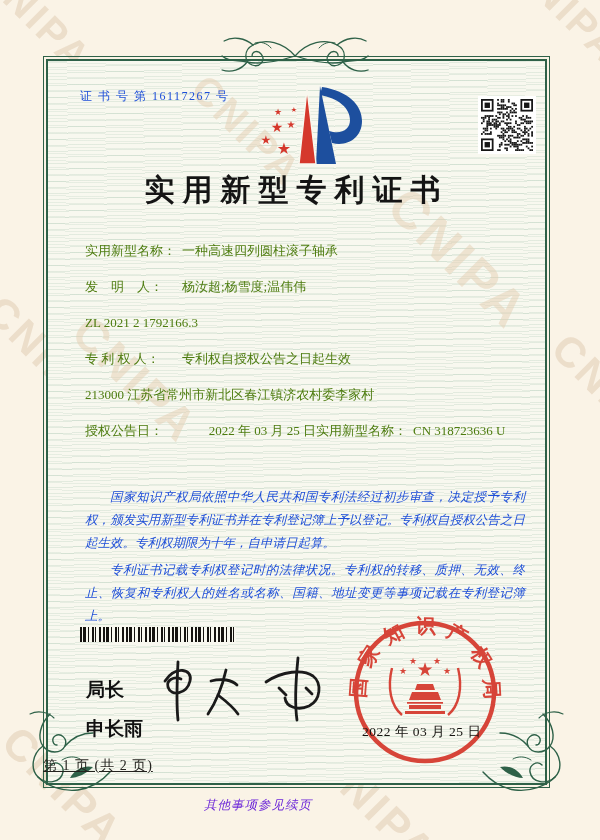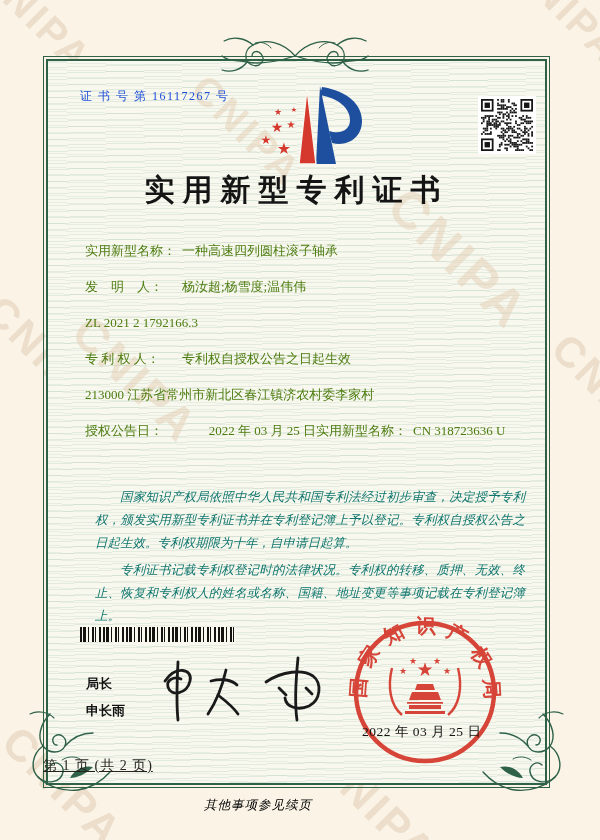--- a/index.html
+++ b/index.html
@@ -40,48 +40,48 @@
     position:absolute;left:43px;width:507px;top:170px;z-index:3;
     text-align:center;font-size:30px;font-weight:700;letter-spacing:8px;color:#141414;
   }
   .fields{position:absolute;left:85px;top:239px;width:445px;z-index:3;}
   .field-row{display:flex;margin-bottom:13px;font-size:13px;line-height:23px;color:#4d7c0f;}
   .f-label{display:inline-block;min-width:97px;white-space:pre;font-weight:500;}
   .f-value{white-space:pre-wrap;text-align:right;}
   .f-value.w-fixed{display:inline-block;width:134px;}
   .paras{position:absolute;left:85px;top:486px;width:440px;z-index:3;}
   .paras p{
-    margin:0 0 5px 10px;text-indent:2em;font-size:12.5px;line-height:1.82;
-    color:#0f766e;text-align:justify;font-style:italic;
+    margin:0 0 5px 0;text-indent:2em;font-size:12.5px;line-height:1.82;
+    color:#1d4ed8;text-align:justify;font-style:italic;
   }
   .barcode{
     position:absolute;left:80px;top:627px;width:156px;height:15px;z-index:3;
     background:repeating-linear-gradient(90deg,
       #15130f 0 2px, #f8f8ef 2px 3px, #15130f 3px 6px, #f8f8ef 6px 8px,
       #15130f 8px 9px, #f8f8ef 9px 12px, #15130f 12px 14px, #f8f8ef 14px 15px,
       #15130f 15px 16px, #f8f8ef 16px 19px, #15130f 19px 21px, #f8f8ef 21px 23px);
   }
   .signer{
     position:absolute;left:86px;top:671px;z-index:3;
     font-family:"Liberation Sans","DejaVu Sans",sans-serif;
-    font-size:13px;font-weight:600;line-height:2.05;color:#111;
+    font-size:19px;font-weight:600;line-height:2.05;color:#111;
   }
   .signature{position:absolute;left:148px;top:650px;z-index:3;}
   .seal{position:absolute;left:341px;top:606px;z-index:4;opacity:0.93;}
   .seal-date{
     position:absolute;left:362px;top:723px;z-index:5;
     font-size:13.5px;letter-spacing:0.5px;color:#15130f;font-weight:500;
   }
   .page-num{
     position:absolute;left:43px;width:507px;top:757px;z-index:3;
     font-size:14px;color:#24231f;letter-spacing:1px;text-decoration:underline;
   }
   .footer-note{
     position:absolute;left:0;width:516px;top:797px;z-index:3;
-    text-align:center;font-size:12.5px;color:#000000;font-style:italic;letter-spacing:1px;
+    text-align:center;font-size:12.5px;color:#6d28d9;font-style:italic;letter-spacing:1px;
   }
 </style>
 </head>
 <body>
 
 <div class="wm" style="left:-32px;top:-6px;font-size:40px;">CNIPA</div>
 <div class="wm" style="left:498px;top:-14px;font-size:40px;">CNIPA</div>
 <div class="wm" style="left:-28px;top:330px;font-size:42px;">CNIPA</div>
 <div class="wm" style="left:538px;top:368px;font-size:42px;">CNIPA</div>
 <div class="wm" style="left:-12px;top:762px;font-size:44px;">CNIPA</div>

